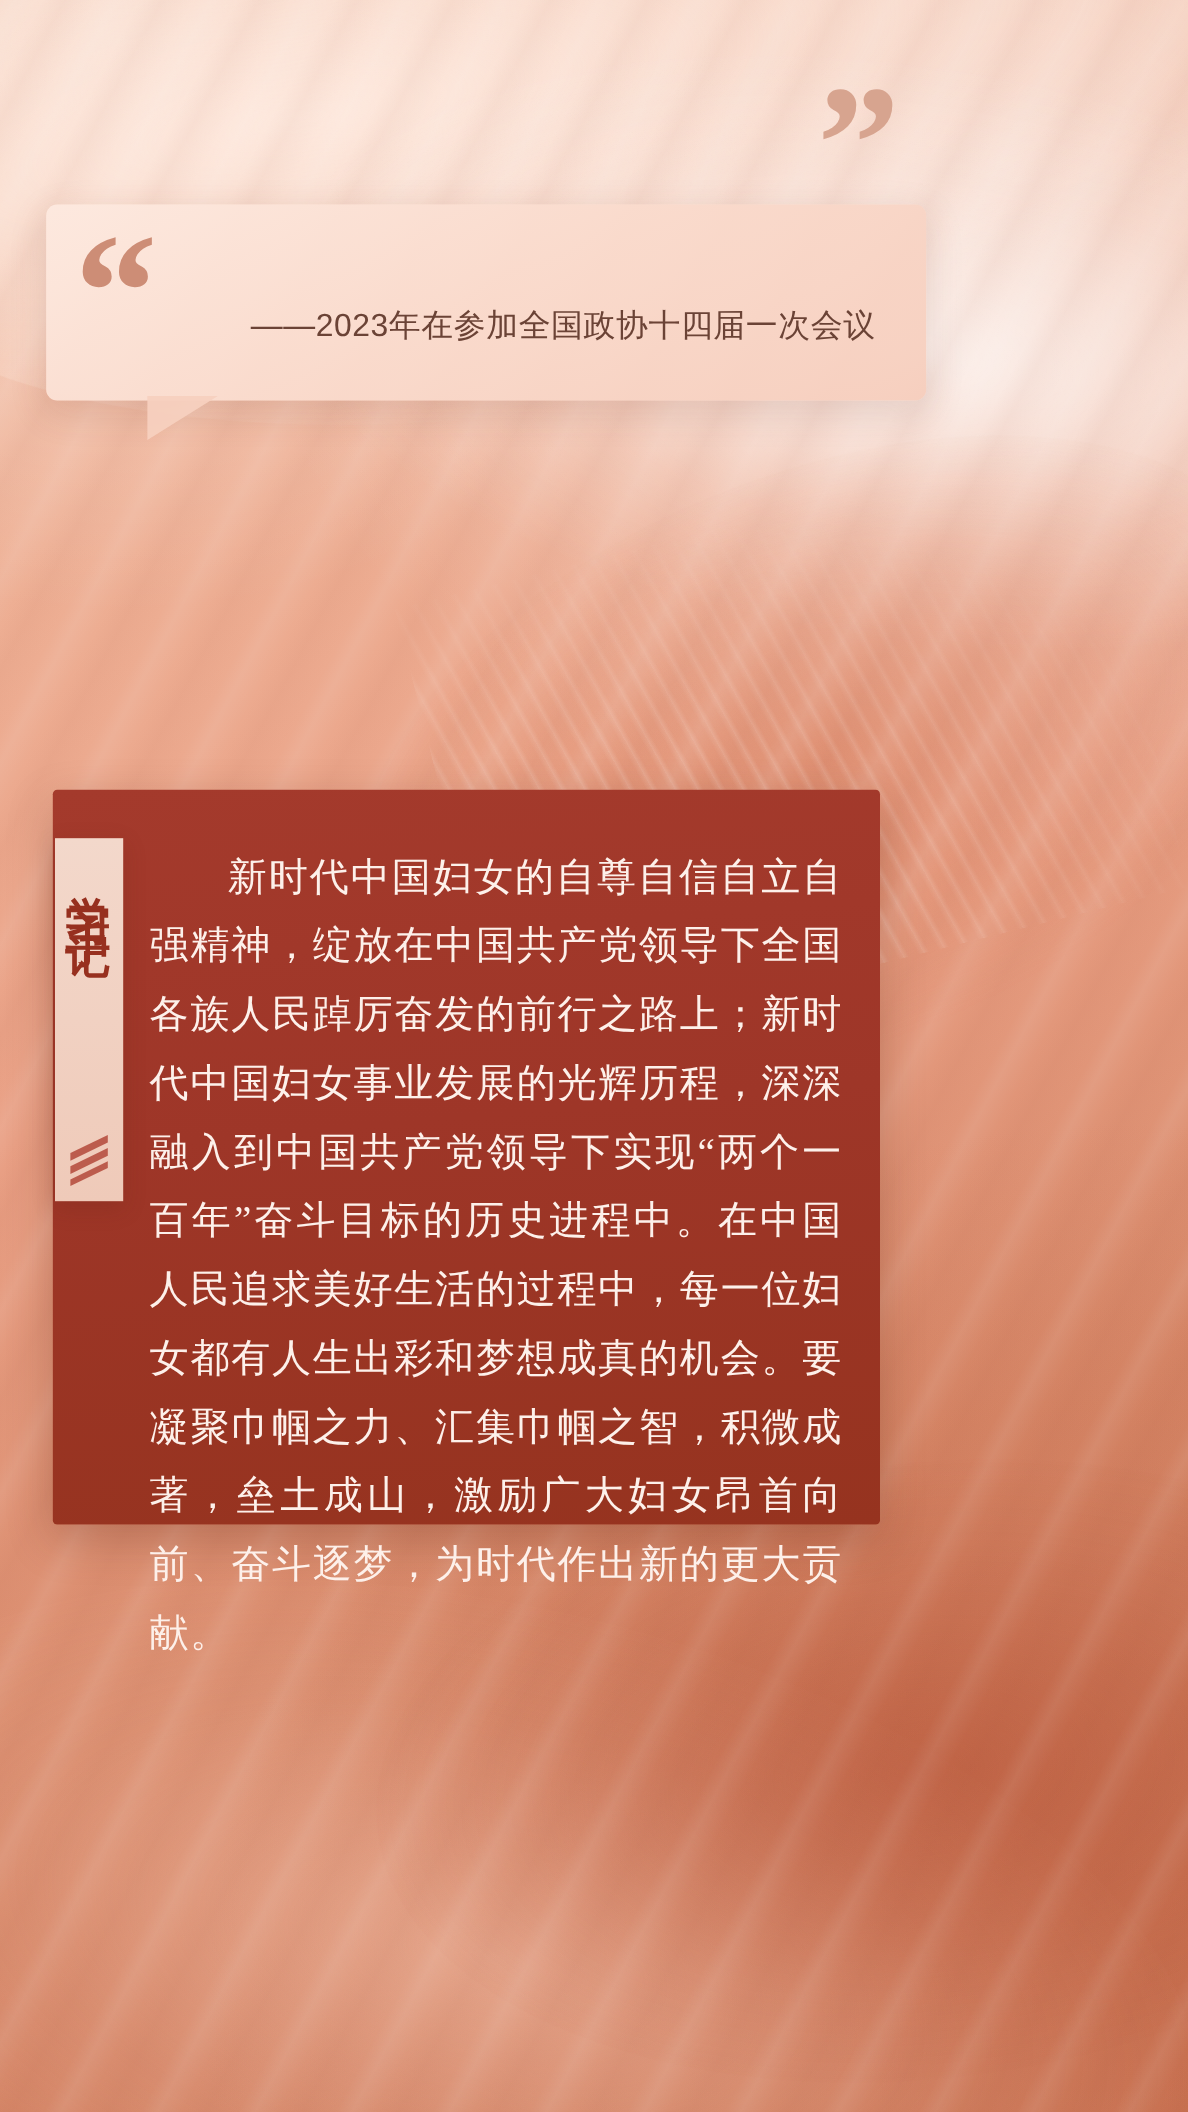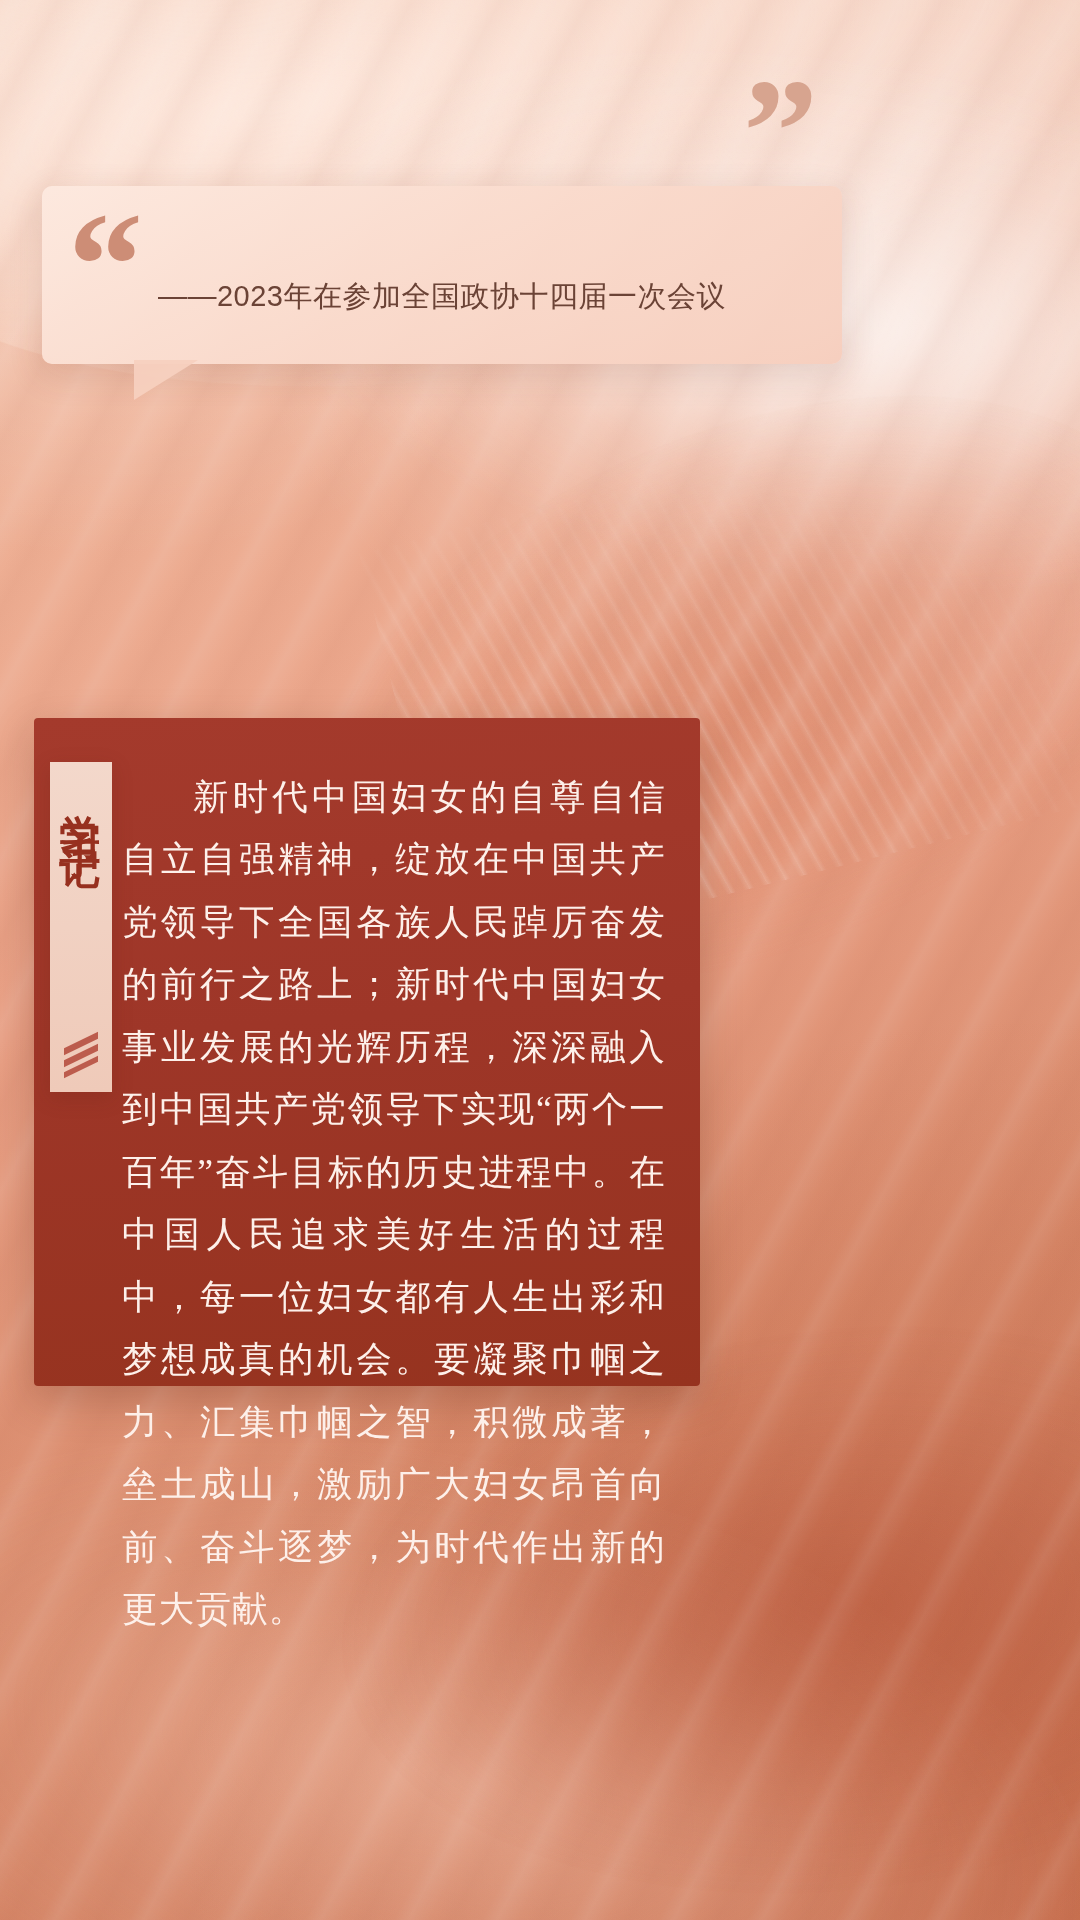--- a/index.html
+++ b/index.html
@@ -144,34 +144,34 @@
     text-align: justify;
     text-align-last: justify;
     padding-left: 44px;
     margin-top: 72px;
   }
 
   .quote-source {
     position: relative;
     z-index: 2;
     margin-top: 46px;
-    text-align: center;
+    text-align: right;
     font-family: "Liberation Sans", sans-serif;
     font-size: 29px;
     line-height: 1.72;
     color: #6b4336;
     letter-spacing: 0.5px;
   }
 
   
   .article-panel {
     position: absolute;
-    left: 34px;
+    left: 48px;
     top: 718px;
-    width: 666px;
+    width: 752px;
     height: 668px;
     background: linear-gradient(175deg, #a43a2c 0%, #9e3628 45%, #96331f 100%);
     border-radius: 4px;
     box-shadow: 0 14px 40px rgba(95, 35, 20, 0.28);
   }
 
   .article-body {
     position: absolute;
     left: 88px;
     top: 48px;

